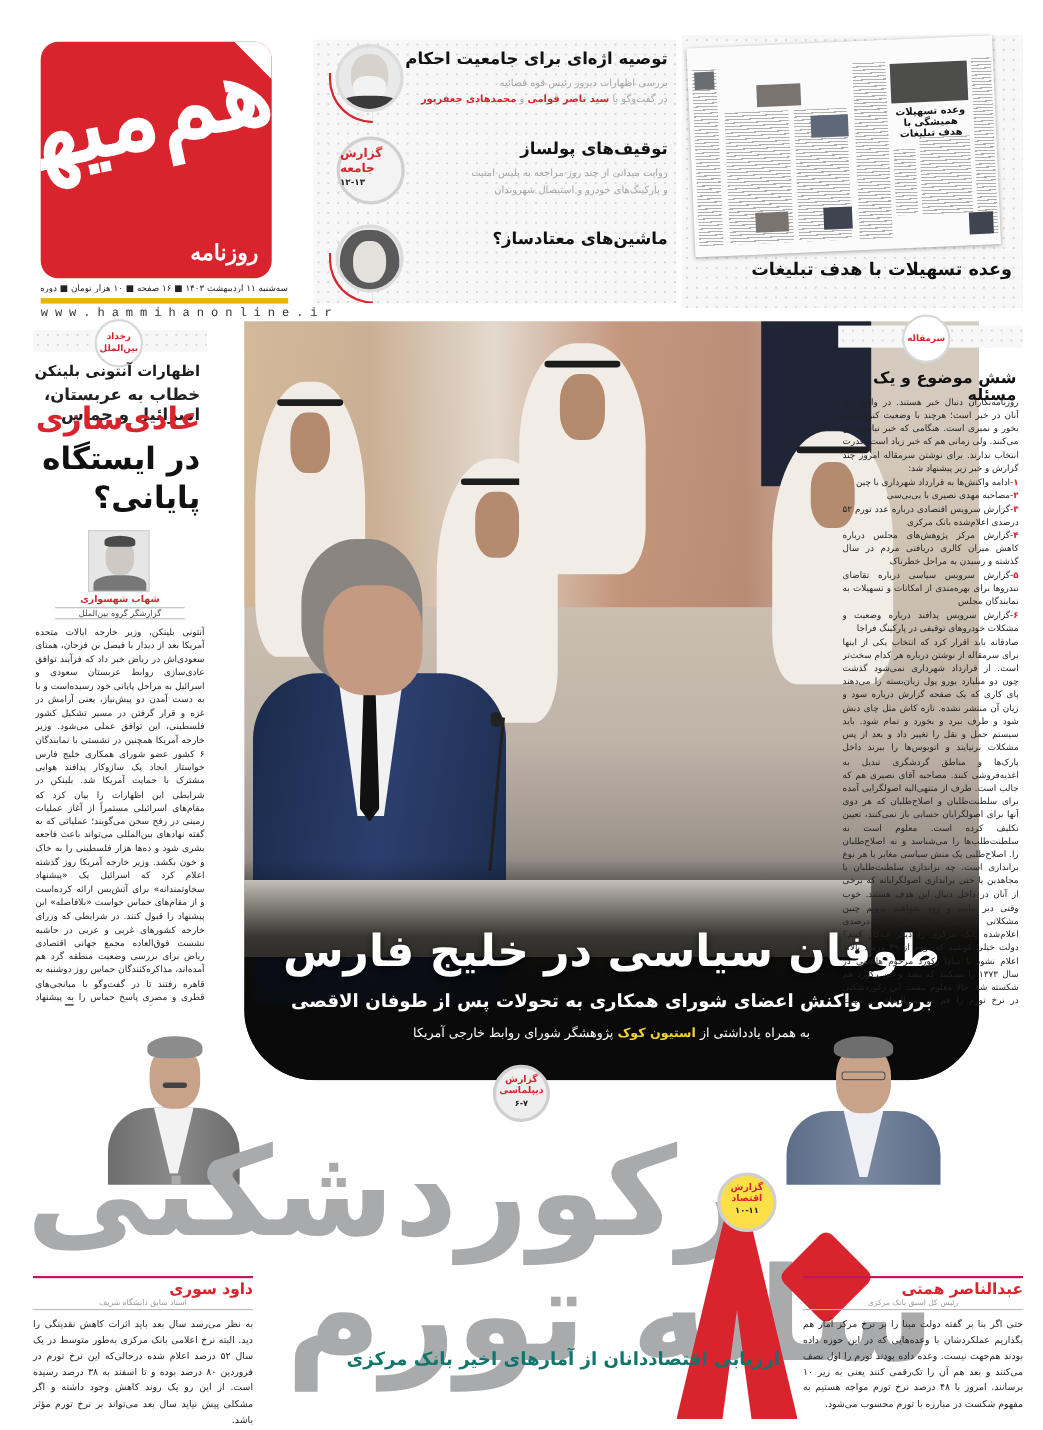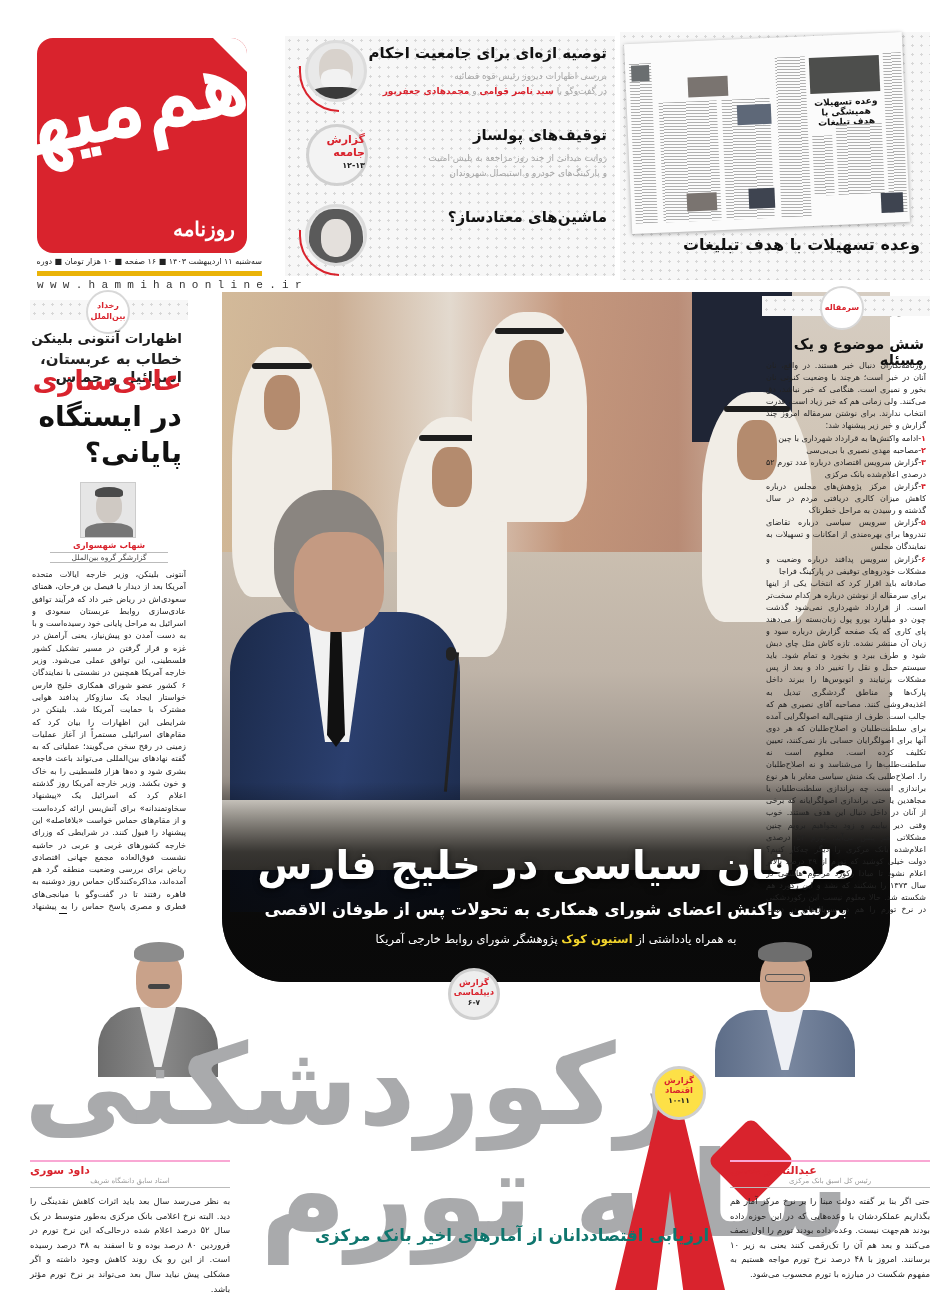--- a/index.html
+++ b/index.html
@@ -53,21 +53,21 @@
     position: absolute; right: 8px; top: 33px; width: 230px; font-size: 9px; direction: rtl;
     text-align: right; color: #a5a5a5; line-height: 15px;
   }
   .teaser .desc .hl { color: #d9232d; font-weight: bold; }
   .teaser .red-arc {
     position: absolute; left: 14px; top: 30px; width: 40px; height: 46px;
     border-left: 2px solid #d9232d; border-bottom: 2px solid #d9232d; border-radius: 0 0 0 40px;
   }
   .badge-report {
     position: absolute; left: 21px; top: 6px; width: 62px; height: 62px; border-radius: 50%;
-    background: #f3f3f3; border: 3px solid #d0d0d0; text-align: right; padding-top: 6px;
+    background: #f3f3f3; border: 3px solid #d0d0d0; text-align: left; padding-top: 6px;
   }
   .badge-report .b1 { color: #d9232d; font-weight: bold; font-size: 11px; line-height: 13px; direction: rtl; }
   .badge-report .b2 { color: #222; font-weight: bold; font-size: 8px; margin-top: 2px; }
 
   
   #thumb-area { position: absolute; left: 620px; top: 32px; width: 310px; height: 248px; }
   #thumb-page {
     position: absolute; left: 8px; top: 6px; width: 278px; height: 190px; background: #fbfbfb;
     transform: rotate(-2.5deg); box-shadow: 0 1px 4px rgba(0,0,0,0.35); overflow: hidden;
   }
@@ -179,21 +179,21 @@
 
   .portrait { position: absolute; overflow: hidden; }
   #portrait-left { left: 68px; top: 12px; width: 120px; height: 145px; }
   #portrait-right { left: 675px; top: 12px; width: 152px; height: 145px; }
   .p-head { position:absolute; border-radius: 45% 45% 42% 42%; }
   .p-hair { position:absolute; border-radius: 50% 50% 30% 30%; }
   .p-suit { position:absolute; border-radius: 40px 40px 0 0; }
   .p-shirt { position:absolute; clip-path: polygon(0 0,100% 0,60% 100%,40% 100%); }
 
   .op-box { position: absolute; top: 240px; }
-  .op-name { text-align: left; font-size: 11px; font-weight: bold; color: #d9232d; direction: rtl; border-top: 2px solid #f9a8d4; padding-top: 2px; }
+  .op-name { text-align: right; font-size: 14px; font-weight: bold; color: #d9232d; direction: rtl; border-top: 2px solid #be185d; padding-top: 2px; }
   .op-role { text-align: center; font-size: 7px; color: #9a9a9a; direction: rtl; border-bottom: 1px solid #bbb; padding-bottom: 2px; }
   .op-text { direction: rtl; text-align: justify; font-size: 8.5px; line-height: 14.6px; color: #222; margin-top: 6px; }
   #op-left { left: 0; width: 200px; }
   #op-right { left: 700px; width: 200px; }
 </style>
 </head>
 <body>
 
 <div id="logo">
   <div class="corner"></div>

